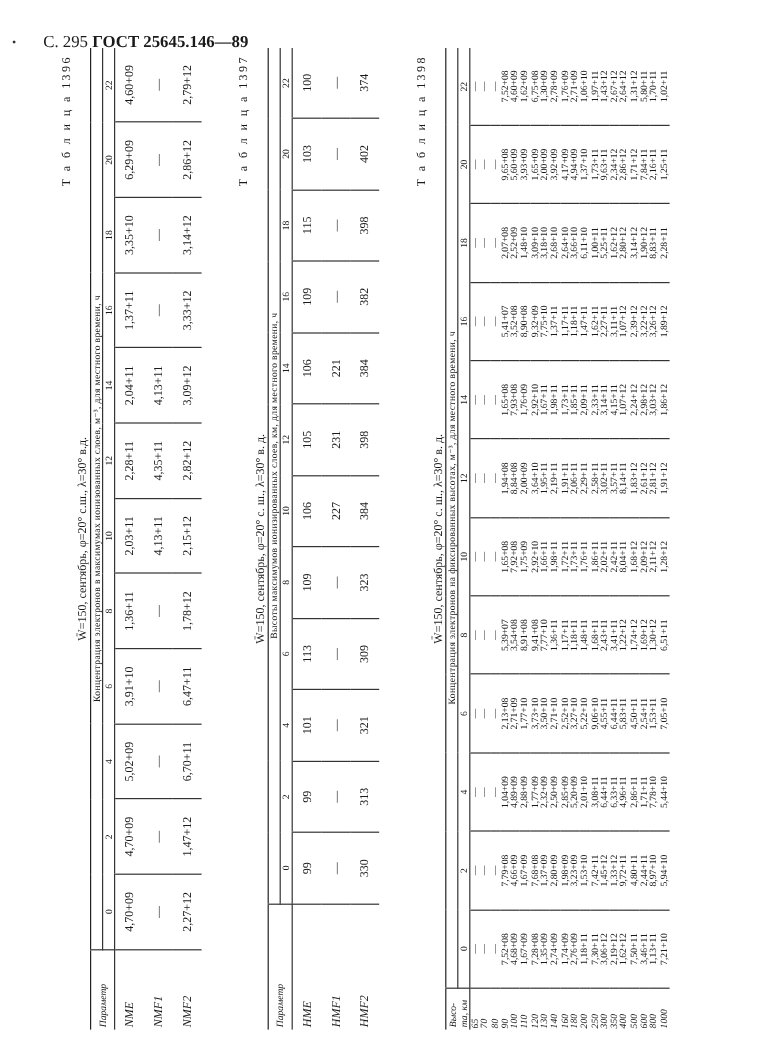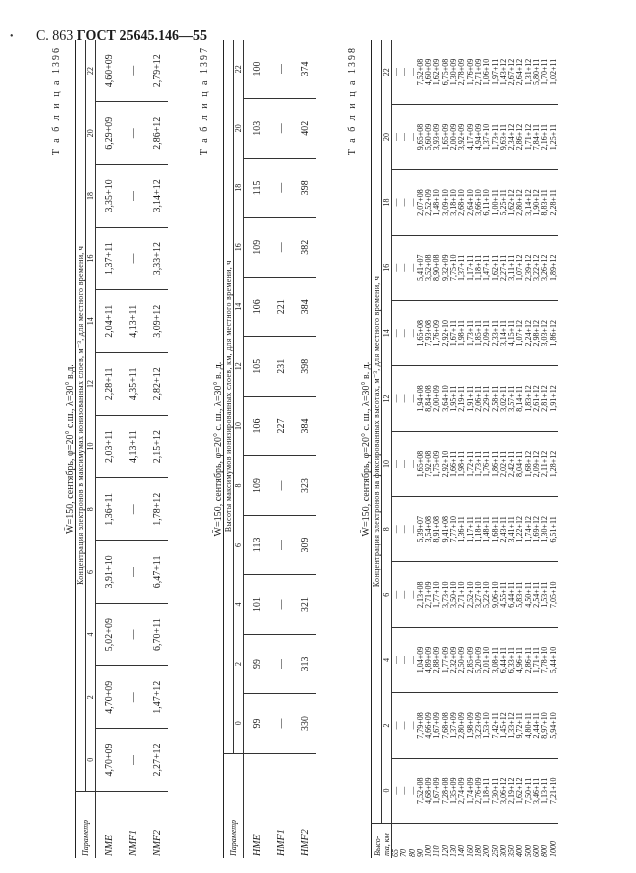--- a/index.html
+++ b/index.html
@@ -22,22 +22,22 @@
   table.t{border-top:1.5px solid #222;}
   .span-h{font-size:8px;letter-spacing:0.3px;}
   .small-table td{height:24px;font-size:10px;}
   .big td{font-size:8px;line-height:8.3px;padding:0 1px;}
   .big td.param{font-style:normal;text-align:center;}
 </style>
 </head>
 <body>
 
 <div class="page-header">
-  <span>С. 863</span>
-  <span class="gost">ГОСТ 25645.146—55</span>
+  <span>С. 295</span>
+  <span class="gost">ГОСТ 25645.146—89</span>
 </div>
 <span class="dot" style="left:10px;top:30px;">•</span>
 
 <div class="rot">
 
   <div class="tbl-block" style="top:0;">
     <div class="tnum" style="top:0;">Т а б л и ц а 1396</div>
     <div class="ttitle" style="padding-top:14px;">W̄=150, сентябрь, φ=20° с.ш., λ=30° в.д.</div>
     <table class="t small-table" id="t0">
       <thead>

